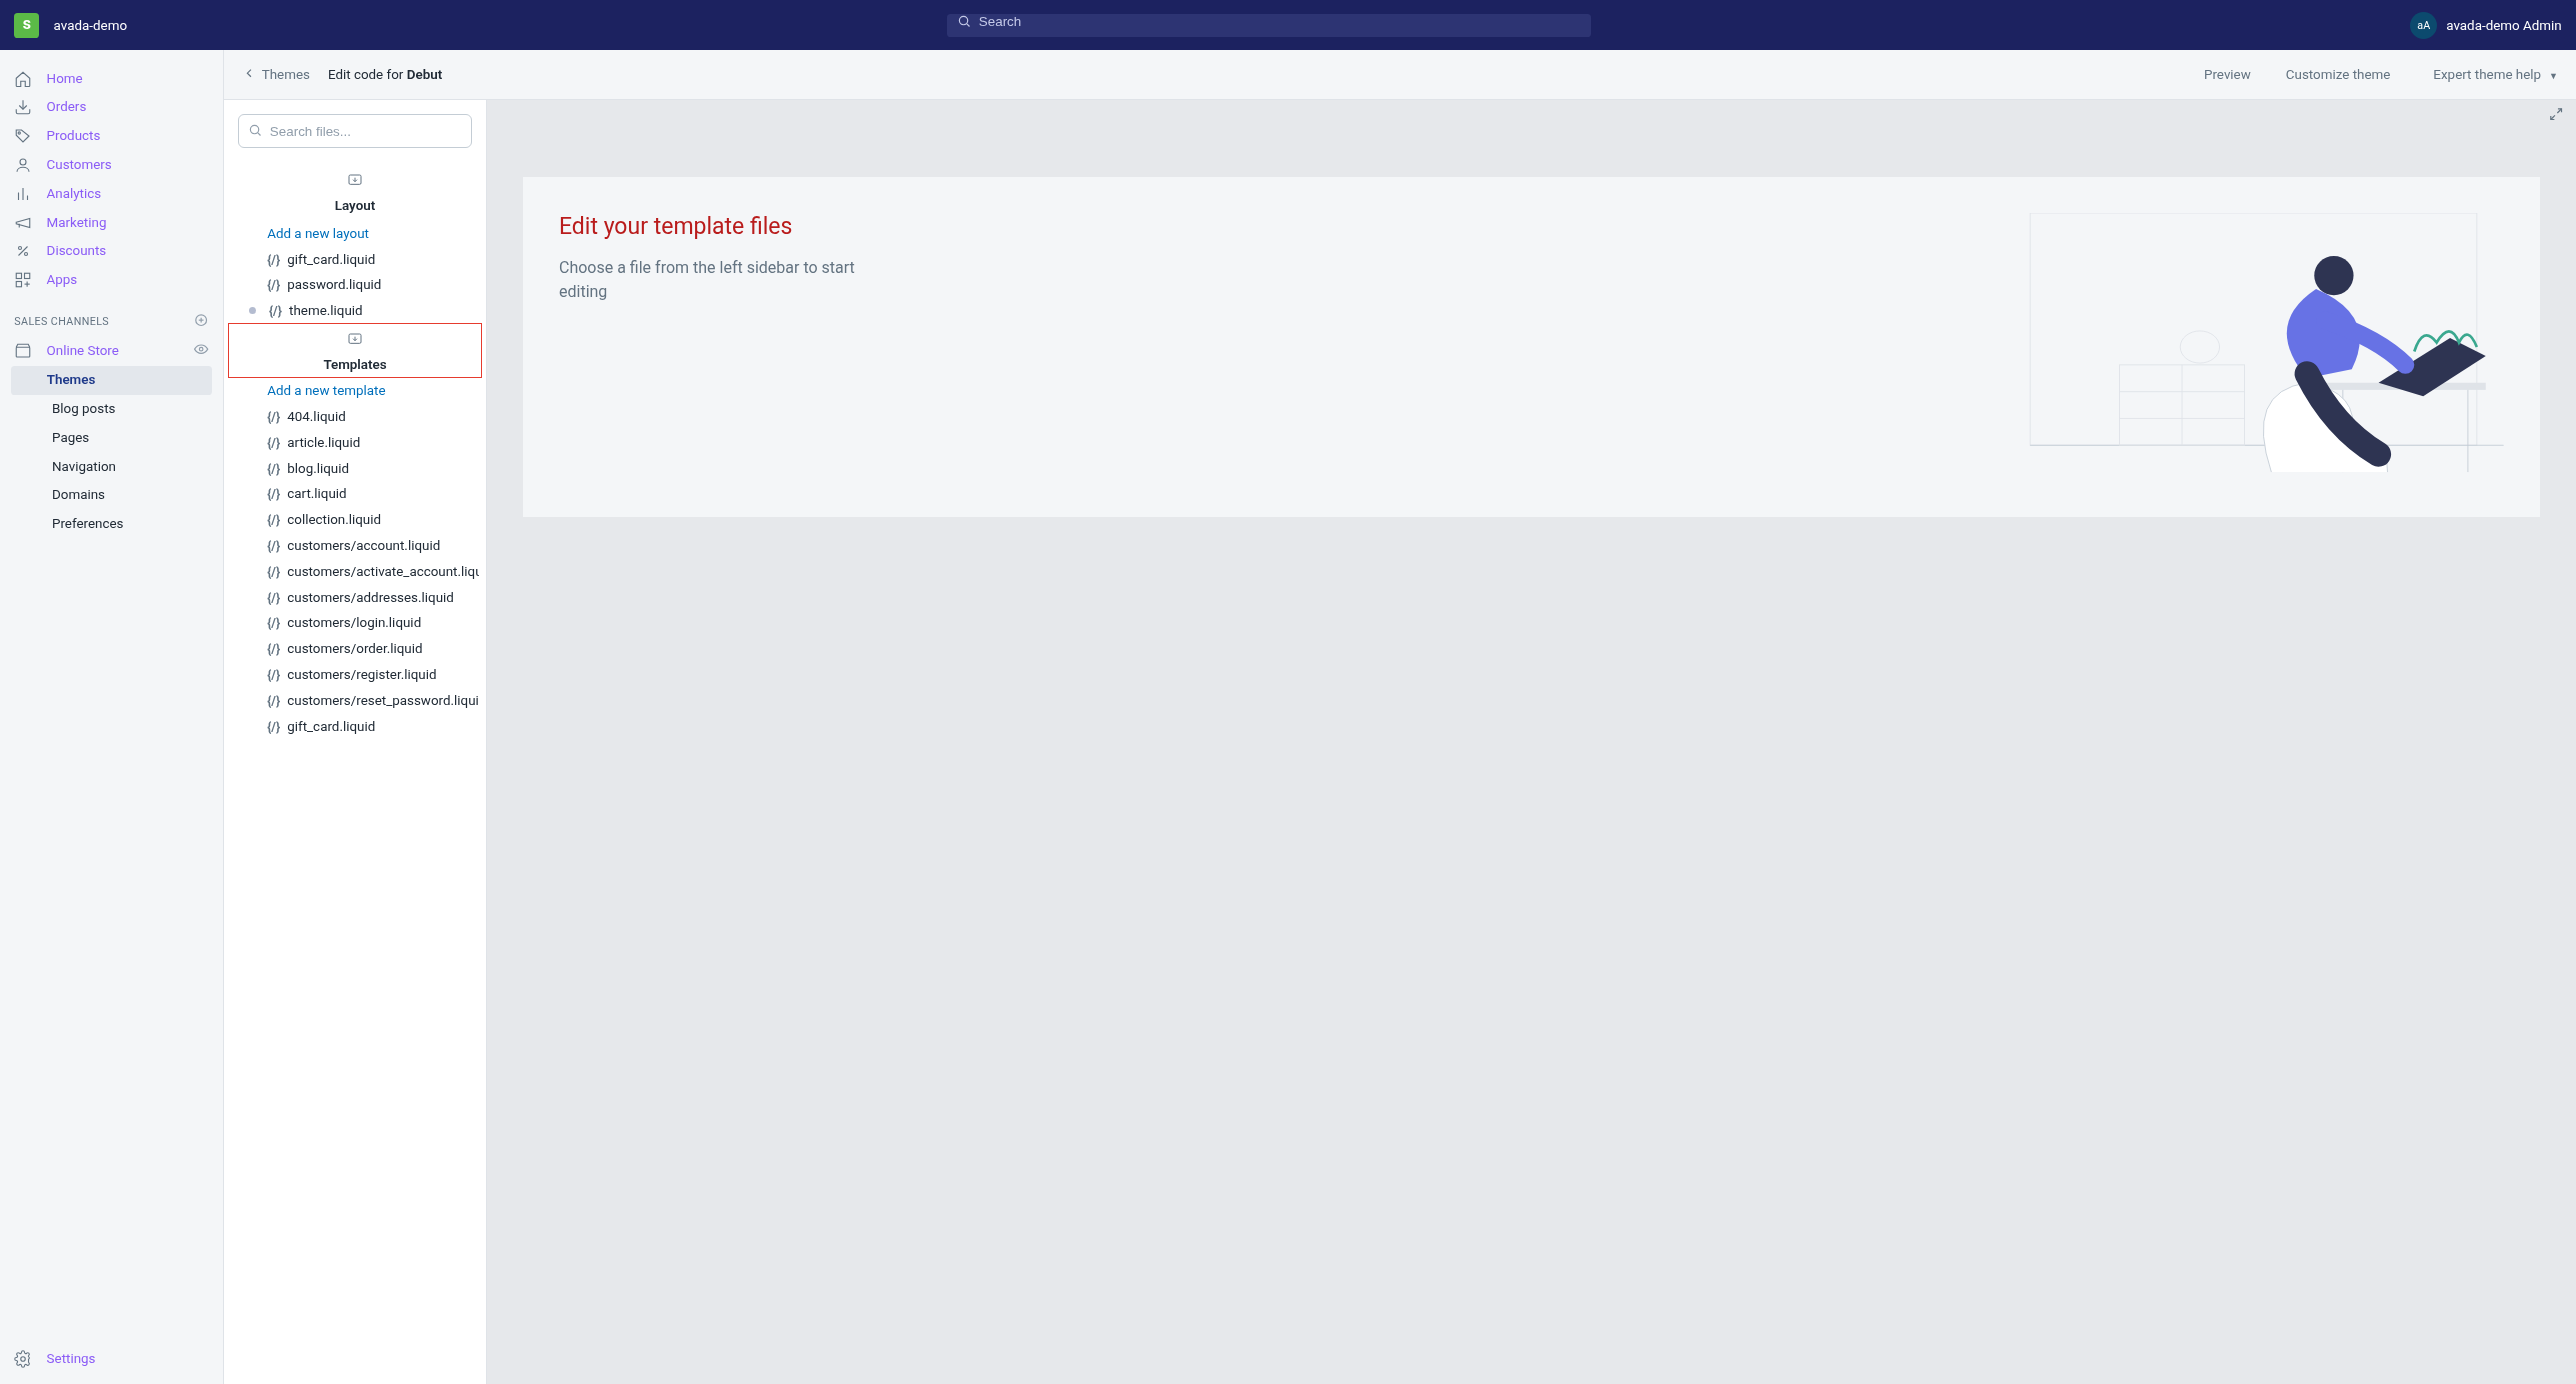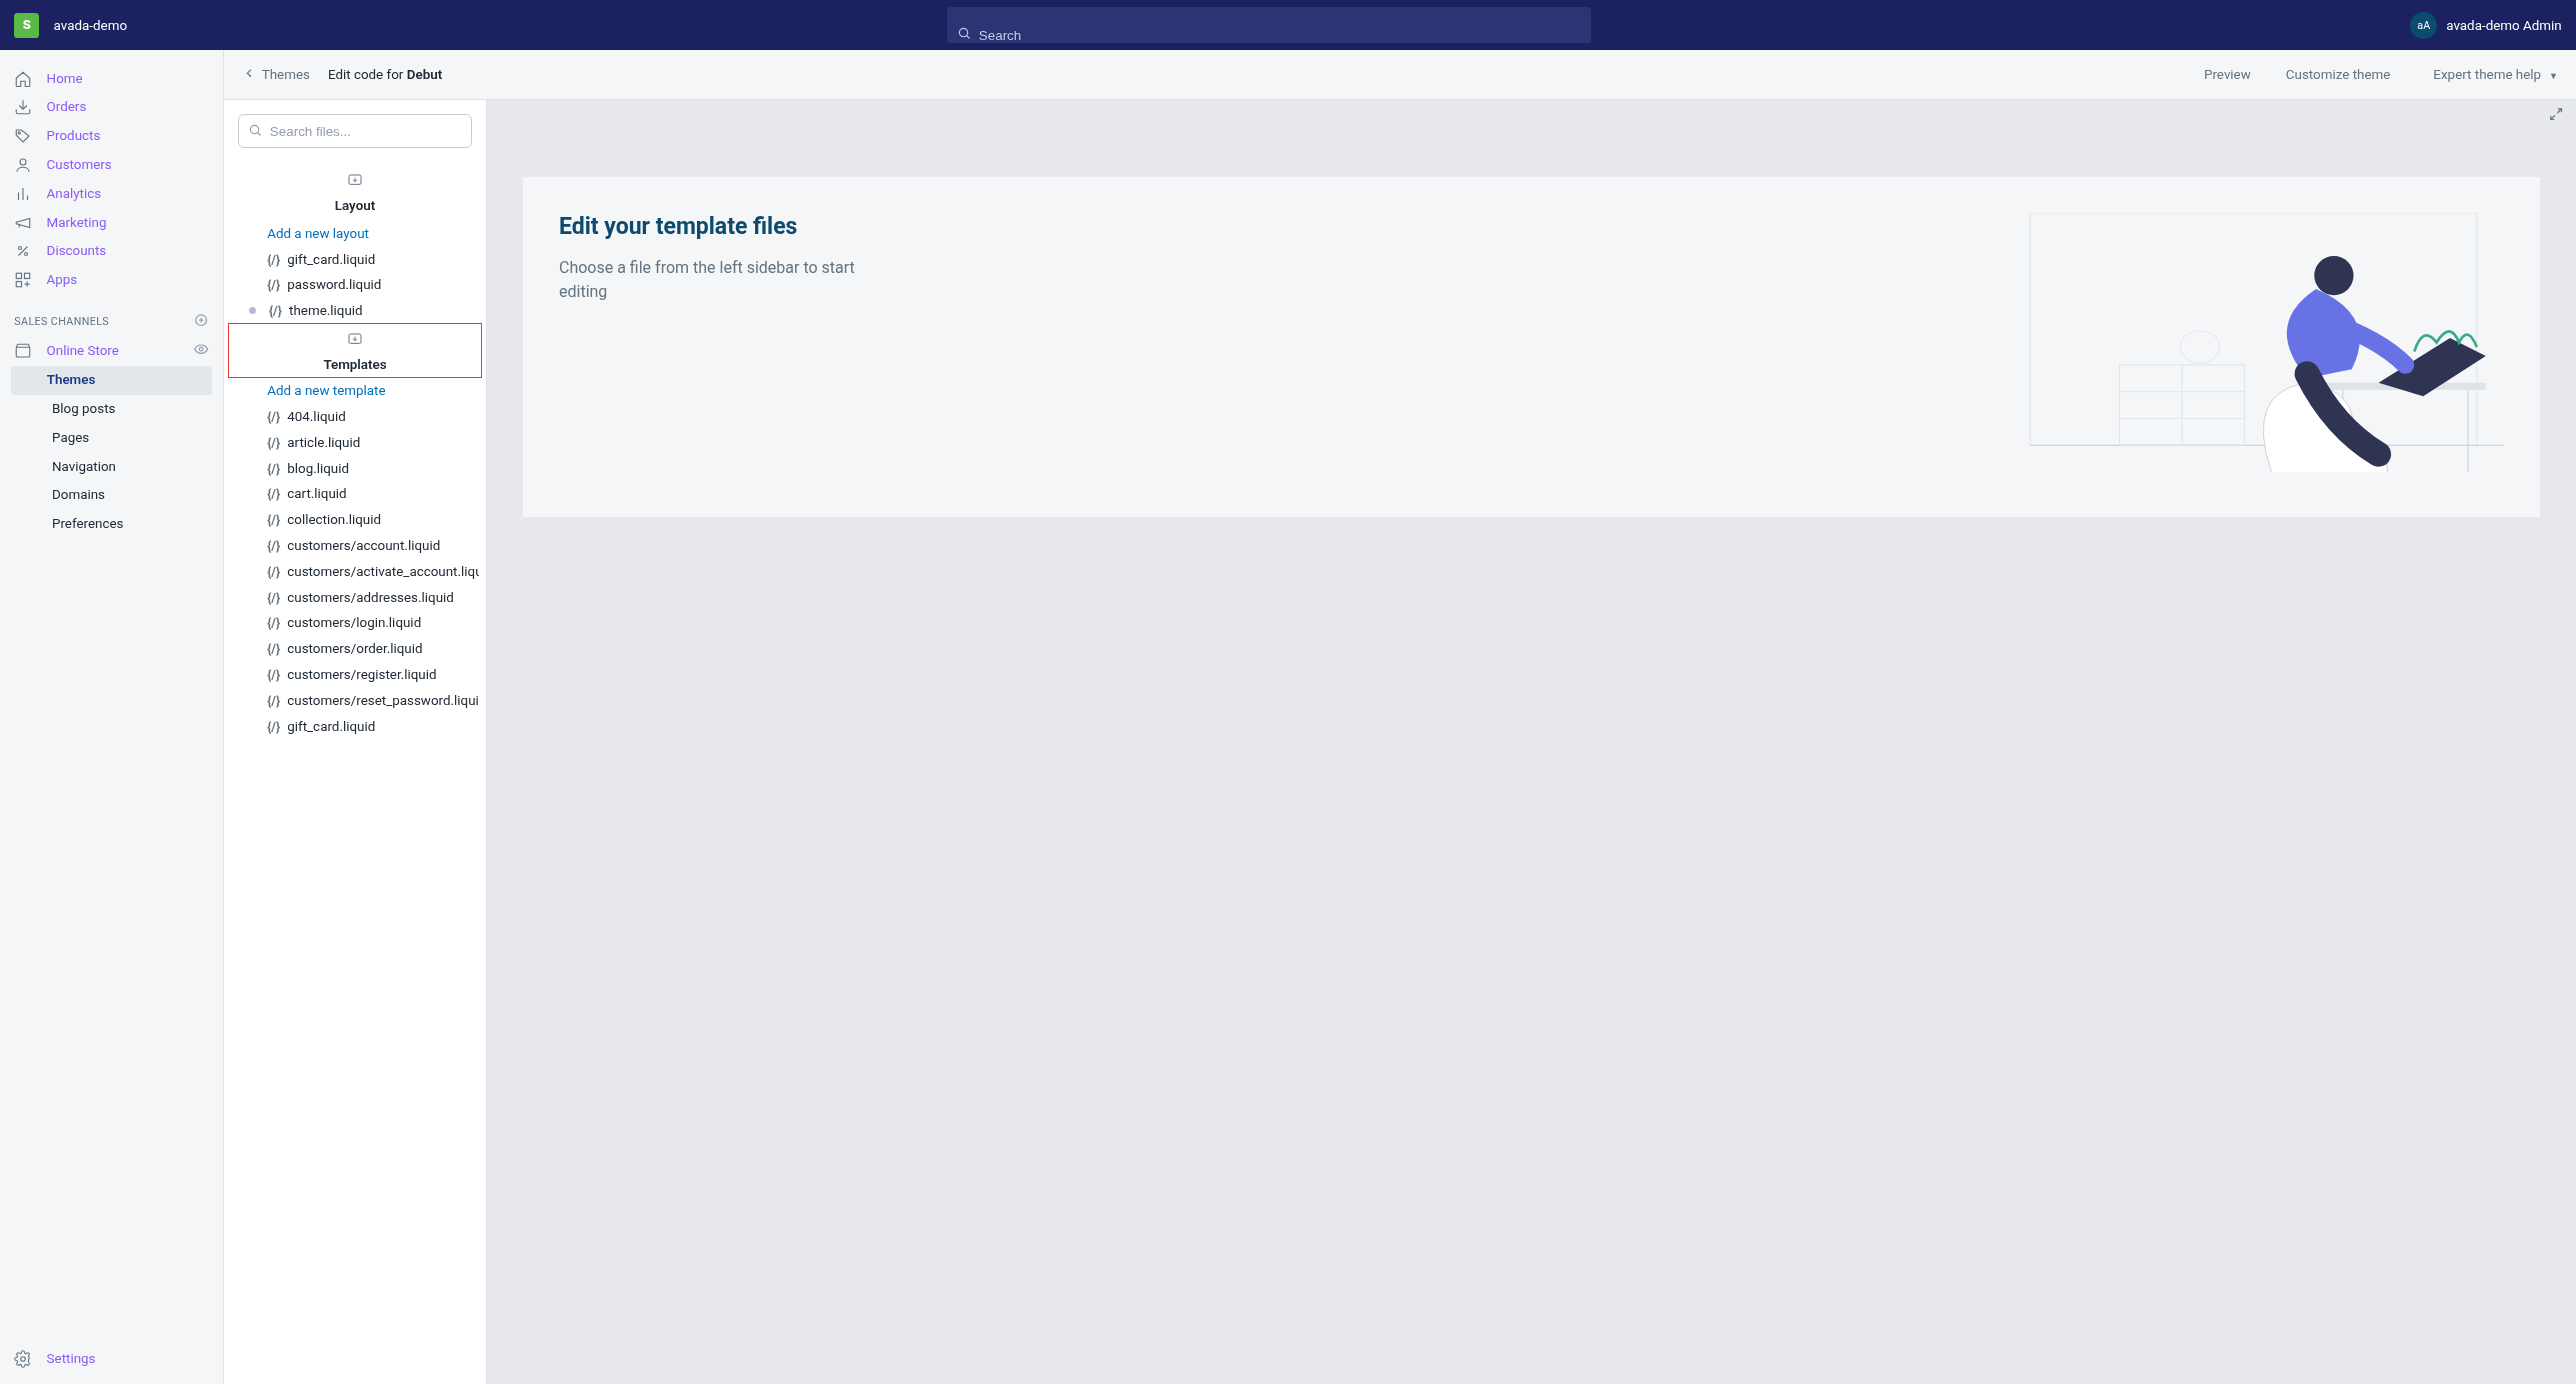--- a/index.html
+++ b/index.html
@@ -24,23 +24,23 @@
   }
   .topbar .logo::after{
     content:"s"; position:absolute; left:0;right:0;text-align:center;
     font-weight:700; font-size:16px; color:#fff; top:1.8px;
   }
   .topbar .store-name { font-size: 13.4px; color:#fff; }
   .topbar .search-wrap {
     flex:1; display:flex; justify-content:center; padding:0 21.5px;
   }
   .topbar .search {
-    width: 644px; max-width:100%; height:36px;
+    width: 644px; max-width:100%; height:23px;
     background:#2d3473; border-radius:3.6px;
-    display:flex; align-items:flex-end; padding:0 10.7px;
+    display:flex; align-items:flex-start; padding:0 10.7px;
     color:#c4c9e8;
   }
   .topbar .search input{
     background:transparent; border:none; outline:none;
     color:#fff; font-size:13.4px; margin-left:7.2px; width:100%;
   }
   .topbar .search input::placeholder{ color:#c4c9e8; }
   .topbar .profile {
     display:flex; align-items:center; gap:9px;
     font-size:13.4px;
@@ -139,21 +139,21 @@
     flex:1; background:#e6e8eb; position:relative; padding:25px 36px;
     min-width:0;
   }
   .canvas .expand{
     position:absolute; top:7.2px; right:12.5px; color:#637381; cursor:pointer;
   }
   .canvas-body{
     background:#f4f6f8; margin-top:52px; padding:36px 36px 36px 36px;
     display:flex; align-items:flex-start; gap:18px;
   }
-  .canvas h1{ font-size:23px; font-weight:700; color:#0c4a6e; margin-bottom:16px;}
+  .canvas h1{ font-size:23px; font-weight:400; color:#b91c1c; margin-bottom:16px;}
   .canvas p{ font-size:16px; color:#637381; max-width:340px; line-height:1.5;}
   .illus{
     margin-left:auto; width:501px; height:268px; position:relative;
   }
   .illus svg{ width:100%; height:100%;}
   
   .icon-sm svg{width:14.3px;height:14.3px;stroke:currentColor;fill:none;stroke-width:2;}
 </style>
 </head>
 <body>

